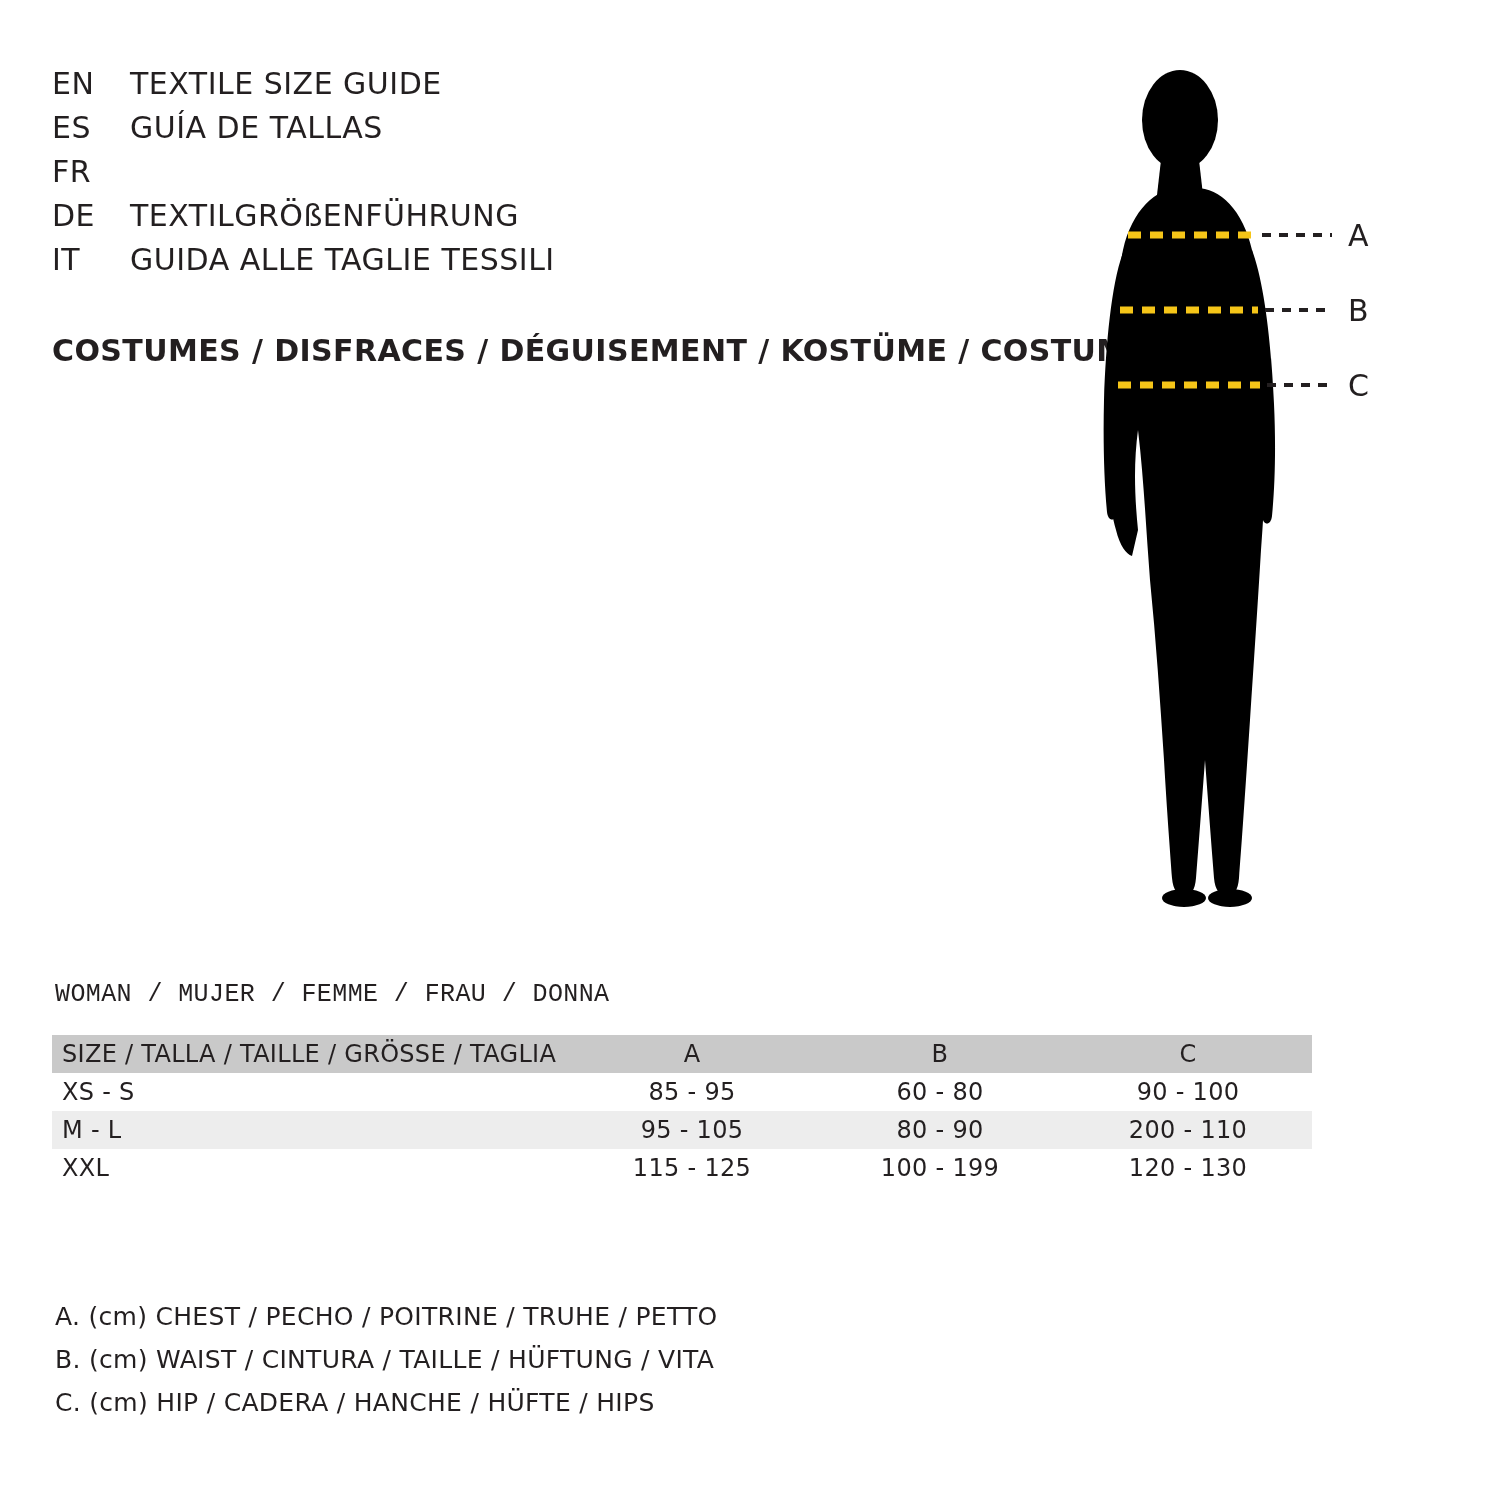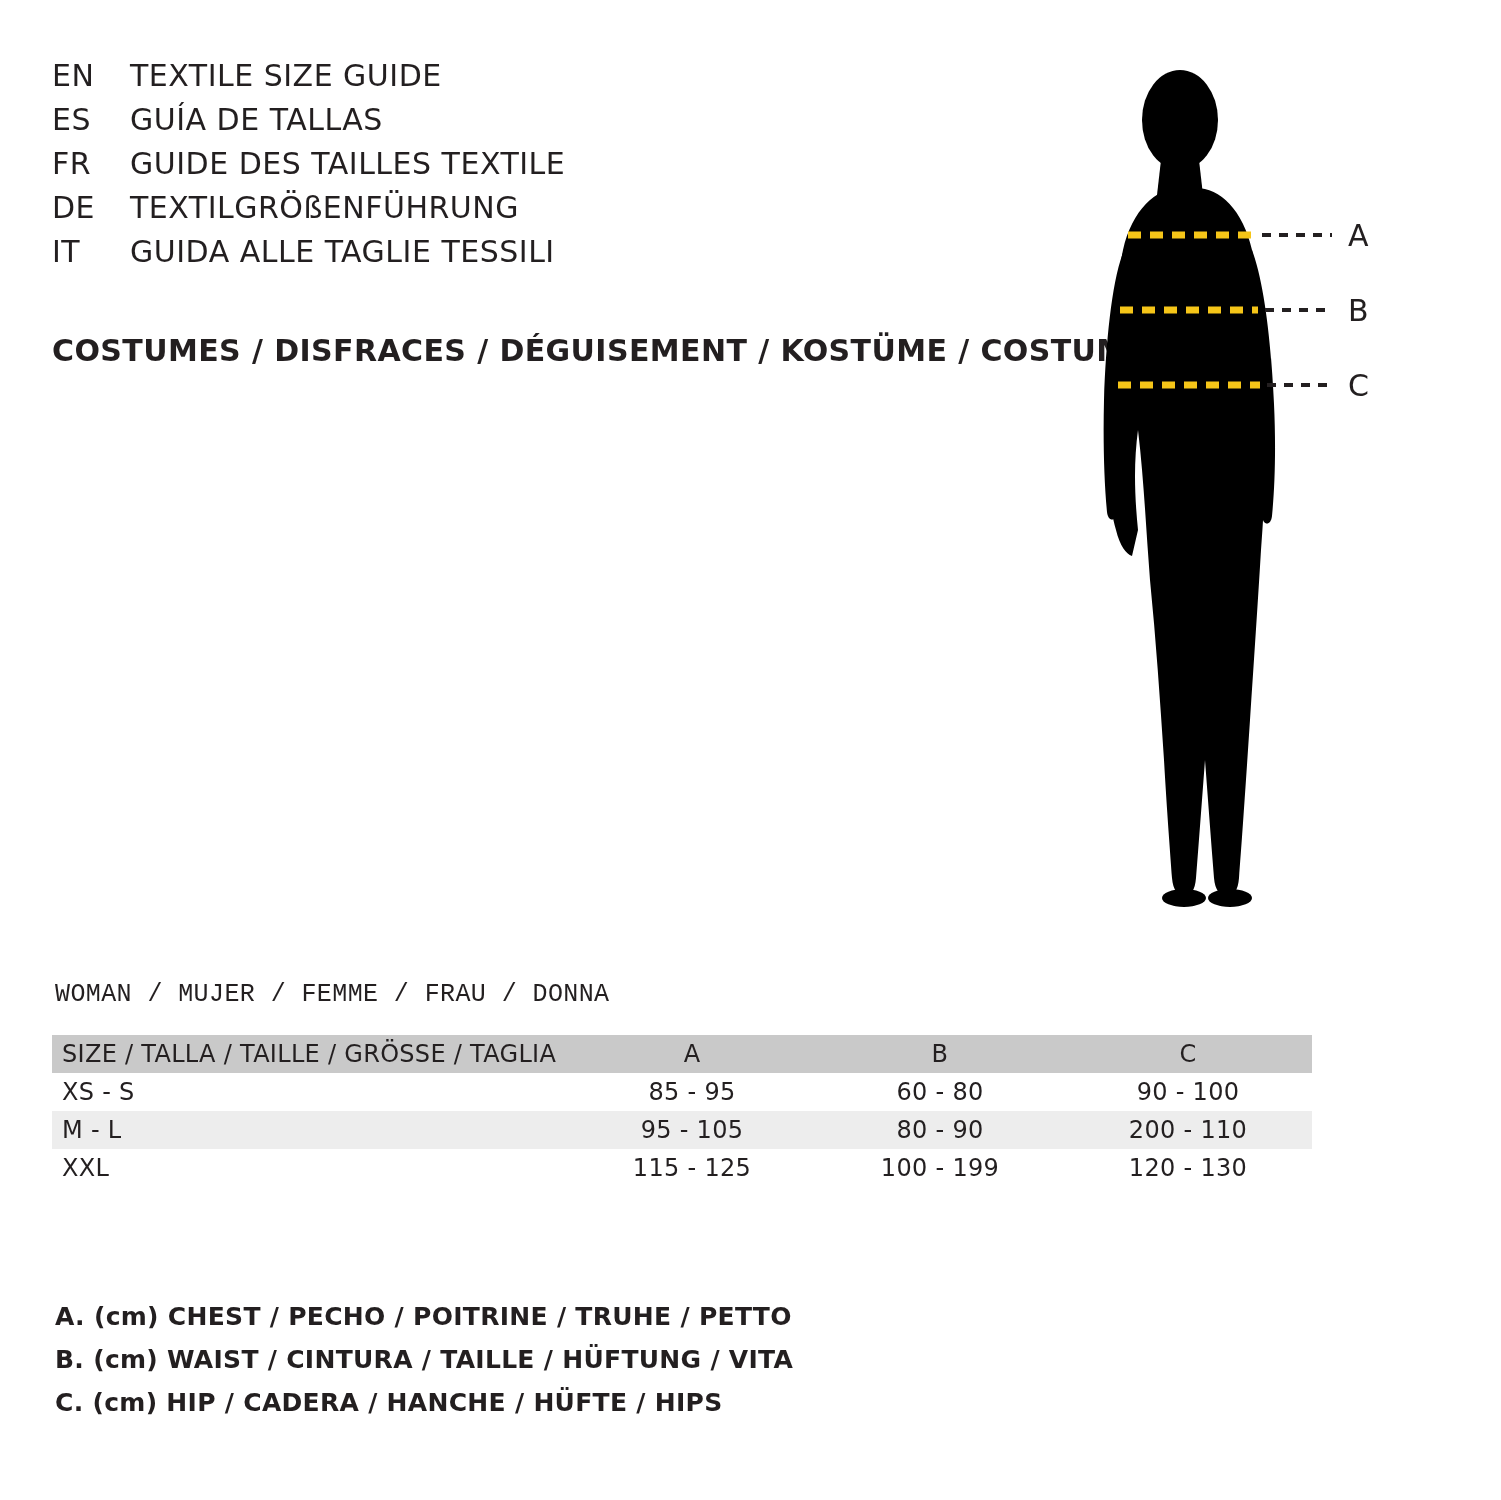--- a/index.html
+++ b/index.html
@@ -13,21 +13,21 @@
     position: relative;
     font-family: "DejaVu Sans", "Liberation Sans", sans-serif;
     color: #231f20;
     overflow: hidden;
   }
 
   
   .lang-block {
     position: absolute;
     left: 52px;
-    top: 58px;
+    top: 66px;
     width: 980px;
   }
   .lang-row {
     display: flex;
     align-items: baseline;
     height: 44px;
     font-size: 30px;
     letter-spacing: 0.5px;
   }
   .lang-code {
@@ -105,42 +105,40 @@
     width: 250px;
   }
 
   
   .legend {
     position: absolute;
     left: 55px;
     top: 1295px;
     font-size: 25px;
     letter-spacing: 0.3px;
-    font-weight: bold;
   }
   .legend div {
     height: 43px;
     line-height: 43px;
   }
 </style>
 </head>
 <body>
 
 <div class="lang-block">
   <div class="lang-row">
     <span class="lang-code">EN</span>
     <span class="lang-text">TEXTILE SIZE GUIDE</span>
   </div>
   <div class="lang-row">
     <span class="lang-code">ES</span>
     <span class="lang-text">GUÍA DE TALLAS</span>
   </div>
   <div class="lang-row">
     <span class="lang-code">FR</span>
-    <span class="lang-text">GUIDE DES TAILLES TEXTILE</span>
   </div>
   <div class="lang-row">
     <span class="lang-code">DE</span>
     <span class="lang-text">TEXTILGRÖßENFÜHRUNG</span>
   </div>
   <div class="lang-row">
     <span class="lang-code">IT</span>
     <span class="lang-text">GUIDA ALLE TAGLIE TESSILI</span>
   </div>
 </div>

